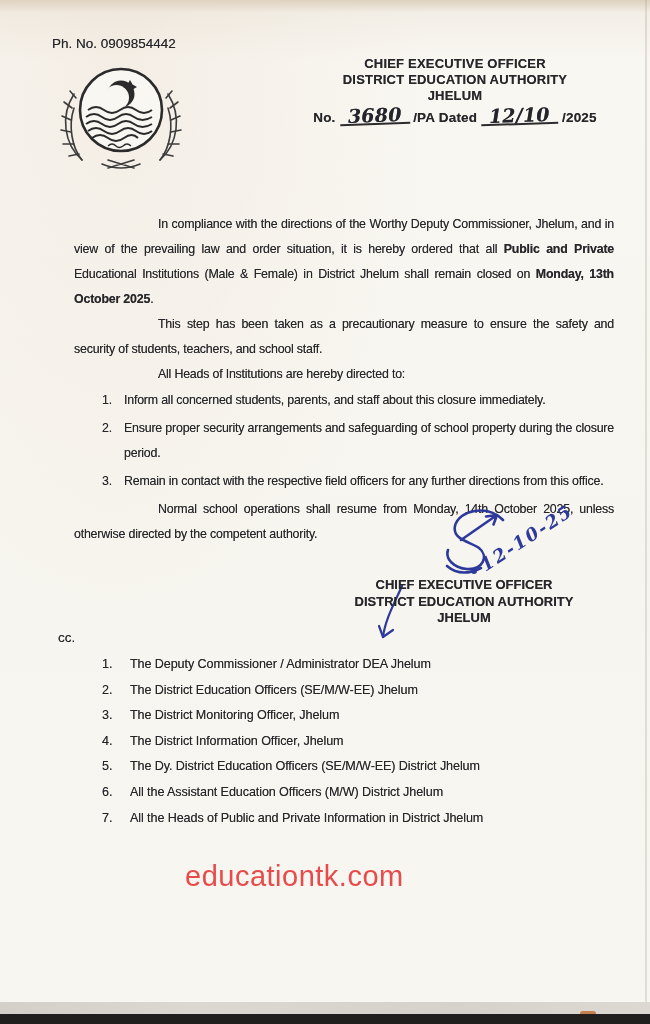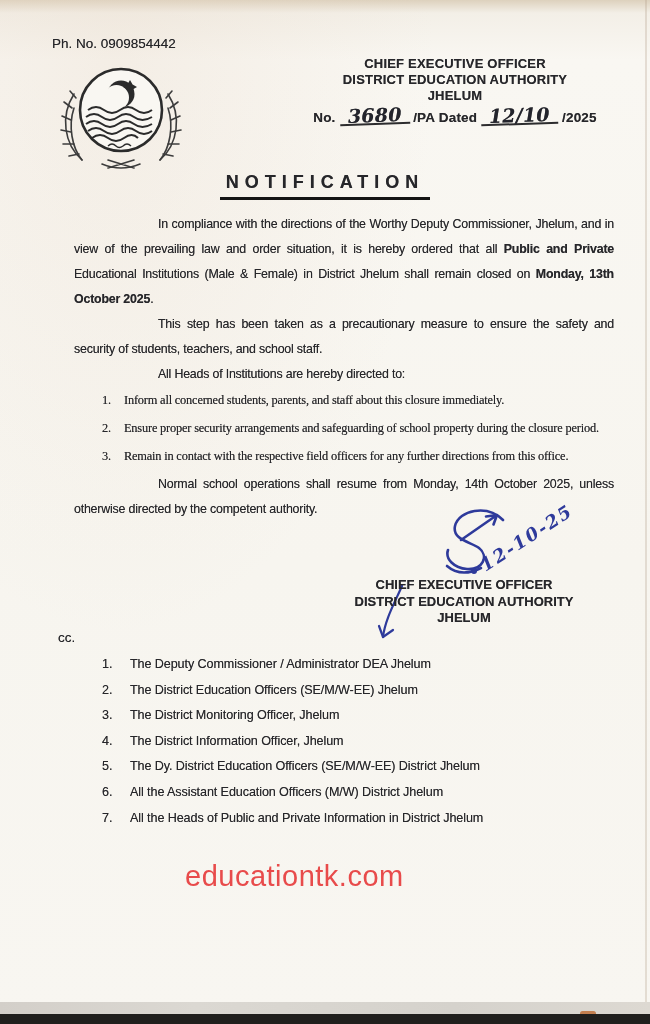--- a/index.html
+++ b/index.html
@@ -24,21 +24,21 @@
     font-size:19px; color:#23242c; display:inline-block; transform:rotate(-2deg);
     padding:0 8px 1px 8px; border-bottom:2px solid #2c2c2e; line-height:14px; }
 
   .title-wrap { position:absolute; left:0; top:172px; width:650px; text-align:center; }
   .title { display:inline-block; font-weight:bold; font-size:18px; letter-spacing:6px;
     border-bottom:3px solid #141414; padding:0 6px 4px 6px; }
 
   .body { position:absolute; left:74px; top:212px; width:540px;
     font-size:12.4px; letter-spacing:-0.2px; line-height:25px; text-align:justify; }
   .body p.ind { text-indent:84px; }
-  ol.directives { list-style:none; margin:1px 0 1px 0; counter-reset:d;font-family:Liberation Serif, serif; }
+  ol.directives { list-style:none; margin:1px 0 1px 0; counter-reset:d; }
   ol.directives li { counter-increment:d; position:relative; padding-left:50px;
     text-align:justify; margin-bottom:3px; }
   ol.directives li::before { content:counter(d)"."; position:absolute; left:28px; }
 
   .sig-scribble { position:absolute; left:425px; top:498px; }
   .sig-date { position:absolute; left:482px; top:556px; color:#2e3a9b;
     font-family:"DejaVu Serif", serif; font-style:italic; font-weight:bold;
     font-size:18px; letter-spacing:2px; transform:rotate(-33deg);
     transform-origin:left center; text-shadow:none; }
   .sig-titles { position:absolute; left:318px; top:577px; width:292px; text-align:center;
@@ -110,23 +110,20 @@
     <div>JHELUM</div>
     <div class="refline">
       <span>No.</span>
       <span class="hw">3680</span>
       <span>/PA Dated</span>
       <span class="hw">12/10</span>
       <span>/2025</span>
     </div>
   </div>
 
-  <div class="title-wrap">
-    <span class="title">NOTIFICATION</span>
-  </div>
 
   <div class="body">
     <p class="ind"><span>In compliance with the directions of the Worthy Deputy Commissioner, Jhelum, and in view of the prevailing law and order situation, it is hereby ordered that all </span><b>Public and Private</b><span> Educational Institutions (Male &amp; Female) in District Jhelum shall remain closed on </span><b>Monday, 13th October 2025</b><span>.</span></p>
     <p class="ind">This step has been taken as a precautionary measure to ensure the safety and security of students, teachers, and school staff.</p>
     <p class="ind">All Heads of Institutions are hereby directed to:</p>
     <ol class="directives">
       <li>Inform all concerned students, parents, and staff about this closure immediately.</li>
       <li>Ensure proper security arrangements and safeguarding of school property during the closure period.</li>
       <li>Remain in contact with the respective field officers for any further directions from this office.</li>
     </ol>

